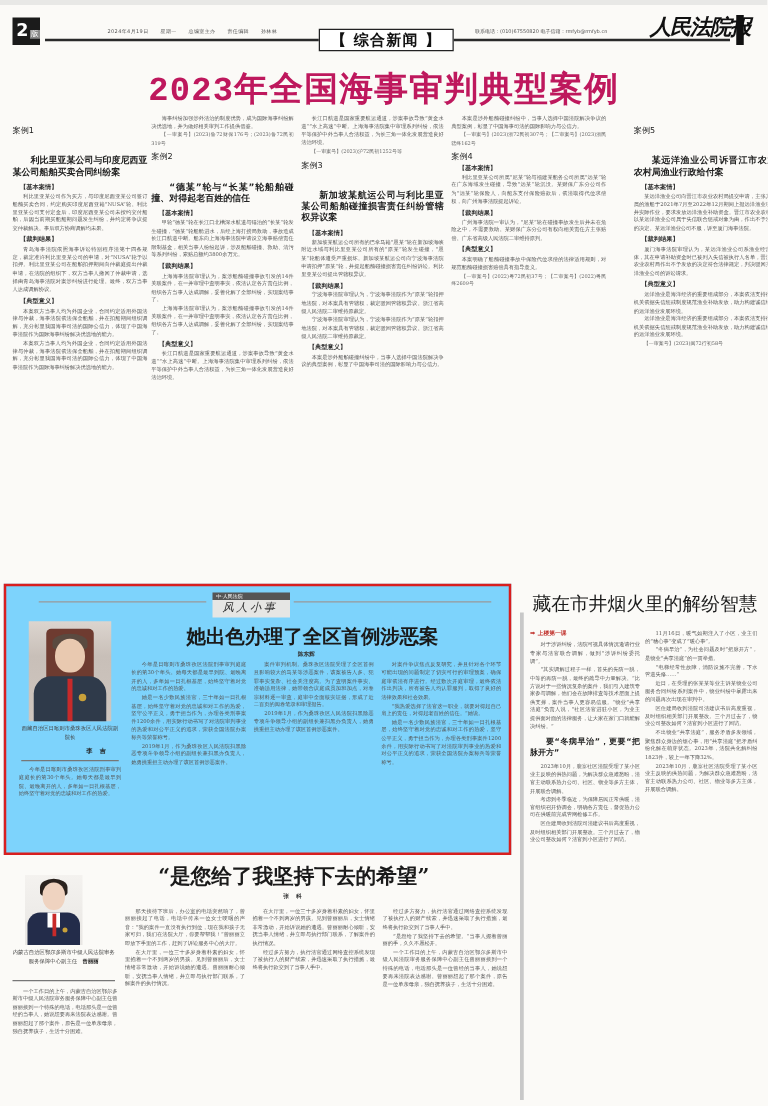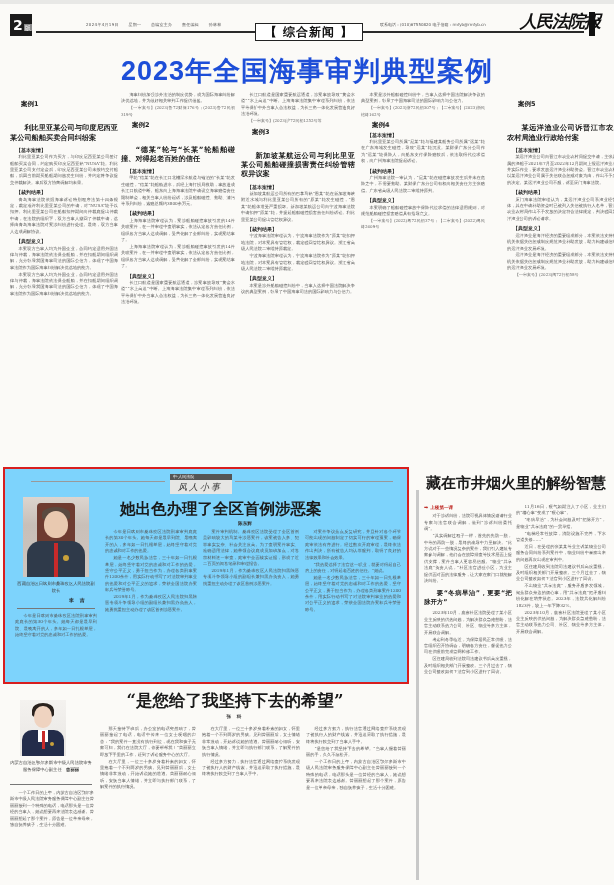--- a/index.html
+++ b/index.html
@@ -13,38 +13,38 @@
   .page-no small { font-size: 6px; font-weight: normal; background: #888; padding: 0 1px; margin-left: 1px; }
   .mast-info { position: absolute; left: 86px; top: 22px; font-family: "DejaVu Sans", sans-serif; font-size: 4px; color: #555; white-space: nowrap; letter-spacing: 0.3px; }
   .mast-info span { margin-right: 8px; }
   .mast-rule { position: absolute; left: 36px; top: 31px; width: 548px; height: 1.5px; background: #2a2a2a; }
   .section-tag { position: absolute; left: 255px; top: 23px; width: 108px; height: 18px; background: #fff; border: 1px solid #222; font-family: "DejaVu Sans", sans-serif; font-weight: bold; font-size: 12px; text-align: center; line-height: 16px; color: #111; letter-spacing: 1px; }
   .mast-contact { position: absolute; left: 380px; top: 22px; font-family: "DejaVu Sans", sans-serif; font-size: 4px; color: #555; white-space: nowrap; }
   .logo { position: absolute; left: 520px; top: 10px; font-family: "DejaVu Serif", serif; font-style: italic; font-weight: bold; font-size: 17px; color: #111; letter-spacing: -1px; }
   .logo-bar { position: absolute; left: 589px; top: 12px; width: 6px; height: 24px; background: #111; }
 
   
-  .main-title { position: absolute; left: 0; top: 53px; width: 614px; text-align: center; font-family: Liberation Sans, sans-serif; font-weight: bold; font-size: 27px; color: #1d4ed8; letter-spacing: 1px; }
+  .main-title { position: absolute; left: 0; top: 53px; width: 614px; text-align: center; font-family: Liberation Mono, monospace; font-weight: bold; font-size: 27px; color: #be185d; letter-spacing: 1px; }
 
   
   .col { position: absolute; font-size: 4.2px; line-height: 6.4px; color: #555; text-align: justify; overflow: hidden; }
   .col p { text-indent: 2em; margin-bottom: 0.5px; }
-  .case-label { font-family: "DejaVu Sans", sans-serif; font-weight: bold; font-size: 6.5px; color: #222; margin: 4px 11px 2px; }
+  .case-label { font-family: "DejaVu Sans", sans-serif; font-weight: normal; font-size: 6.5px; color: #222; margin: 4px 0 2px; }
   .case-title { font-family: "DejaVu Sans", sans-serif; font-weight: bold; font-size: 7.2px; line-height: 9.2px; color: #222; margin-bottom: 5px; text-indent: 2em; text-align: justify; margin-top: 16px; }
   .sub-head { font-family: "DejaVu Sans", sans-serif; font-weight: bold; font-size: 5px; color: #333; margin: 3px 0 1px 6px; }
   .case-no { font-size: 4px; color: #666; text-indent: 2em; }
 
   
   .feature { position: absolute; left: 3px; top: 467px; width: 406px; height: 217px; border: 2.5px solid #d81e1e; background: #7dd3fc; }
   .feature-rule { position: absolute; left: 26px; top: 12px; width: 134px; height: 1.2px; background: #999; }
   .feature-rule2 { position: absolute; left: 230px; top: 12px; width: 158px; height: 1.2px; background: #999; }
   .column-badge { position: absolute; left: 165px; top: 5px; width: 62px; height: 20px; }
   .column-badge .top { height: 6px; background: #555; color: #fff; font-size: 4px; line-height: 6px; padding-left: 3px; font-family: "DejaVu Sans", sans-serif; }
   .column-badge .bot { height: 14px; background: #e6e6e4; color: #333; font-size: 9px; line-height: 14px; padding-left: 8px; font-style: italic; letter-spacing: 2px; }
-  .feature-title { position: absolute; left: 115px; top: 30px; width: 260px; font-weight: bold; font-size: 15.5px; color: #1a1a1a; }
+  .feature-title { position: absolute; left: 115px; top: 30px; width: 260px; font-weight: bold; font-size: 15.5px; color: #1a1a1a; text-align: center; }
   .feature-author { position: absolute; left: 200px; top: 52px; width: 80px; text-align: center; font-family: "DejaVu Sans", sans-serif; font-size: 4.6px; font-weight: bold; color: #333; }
   .portrait { position: absolute; left: 18px; top: 28px; width: 66px; height: 80px; background: linear-gradient(180deg, #dcd5cf 0%, #c8bfb8 35%, #cfc6bf 100%); overflow: hidden; }
   .portrait .bg-chair { position: absolute; left: 14px; top: 6px; width: 38px; height: 40px; background: #6e3b30; border-radius: 4px 4px 0 0; }
   .portrait .head { position: absolute; left: 21px; top: 14px; width: 24px; height: 27px; background: #e9c9b0; border-radius: 50% 50% 46% 46%; }
   .portrait .hair { position: absolute; left: 19px; top: 10px; width: 28px; height: 13px; background: #5a4a40; border-radius: 50% 50% 20% 20%; }
   .portrait .body { position: absolute; left: 4px; top: 44px; width: 58px; height: 40px; background: #2f3a4a; border-radius: 14px 14px 0 0; }
   .portrait .tie { position: absolute; left: 31px; top: 46px; width: 4px; height: 34px; background: #c82a2a; }
   .portrait .badge { position: absolute; left: 40px; top: 58px; width: 6px; height: 6px; background: #c9a13a; border-radius: 50%; }
   .portrait-caption { position: absolute; left: 12px; top: 112px; width: 78px; font-family: "DejaVu Serif", serif; font-size: 4.3px; line-height: 6.5px; color: #444; text-align: center; }
   .portrait-name { position: absolute; left: 64px; top: 128px; font-family: "DejaVu Sans", sans-serif; font-weight: bold; font-size: 5px; color: #222; letter-spacing: 2px; }
@@ -57,21 +57,21 @@
   .portrait2 .hair { position: absolute; left: 12px; top: 3px; width: 22px; height: 14px; background: #2a221e; border-radius: 50% 50% 20% 20%; }
   .portrait2 .head { position: absolute; left: 14px; top: 6px; width: 18px; height: 22px; background: #efd3c0; border-radius: 48%; }
   .portrait2 .body { position: absolute; left: 2px; top: 30px; width: 42px; height: 30px; background: #232c4a; border-radius: 10px 10px 0 0; }
   .portrait2 .shirt { position: absolute; left: 18px; top: 30px; width: 10px; height: 12px; background: #fff; }
   .portrait2 .tie { position: absolute; left: 22px; top: 31px; width: 3px; height: 18px; background: #c82a2a; }
   .portrait2 .badge { position: absolute; left: 30px; top: 42px; width: 4px; height: 4px; background: #c9a13a; border-radius: 50%; }
   .p2-caption { position: absolute; left: 10px; top: 760px; width: 82px; font-size: 4.3px; line-height: 6.5px; color: #444; text-align: center; }
   .p2-rule { position: absolute; left: 10px; top: 784px; width: 82px; height: 1px; background: #777; }
 
   
-  .r-title { position: absolute; left: 418px; top: 474px; width: 196px; text-align: center; font-weight: bold; font-size: 15px; color: #1a1a1a; }
+  .r-title { position: absolute; left: 418px; top: 474px; width: 196px; text-align: center; font-weight: normal; font-size: 15px; color: #1a1a1a; }
   .r-vbar { position: absolute; left: 416px; top: 490px; width: 3px; height: 390px; background: #c8c8c8; }
   .r-kicker { font-family: "DejaVu Sans", sans-serif; font-weight: bold; font-size: 4.6px; color: #c0302b; margin-bottom: 2px; }
   .r-kicker .arrow { color: #c0302b; font-size: 5px; margin-right: 2px; }
   .r-sub { font-family: "DejaVu Sans", sans-serif; font-weight: bold; font-size: 6.4px; line-height: 8.5px; color: #222; margin: 5px 0 4px; text-indent: 2em; }
 </style>
 </head>
 <body>
 
 <div class="masthead">
   <div class="topband"></div>

